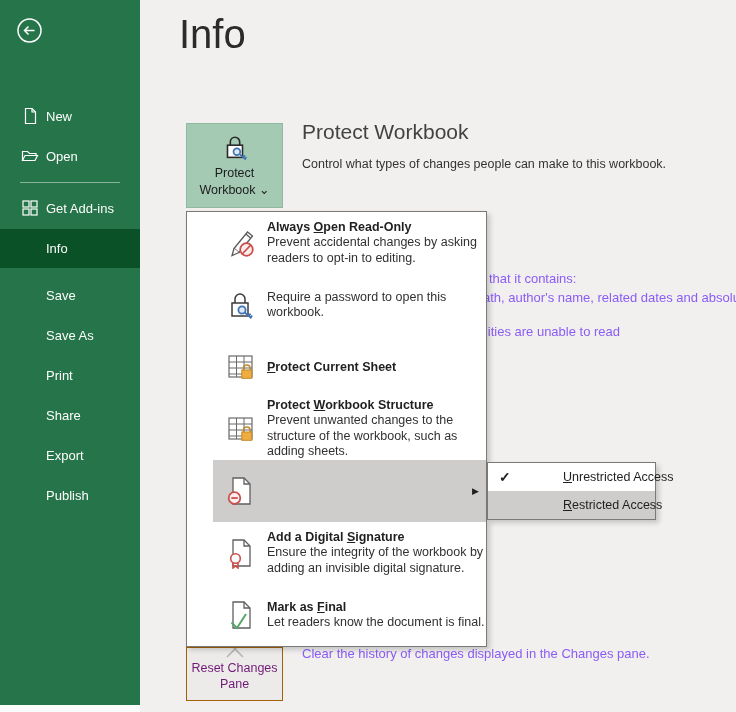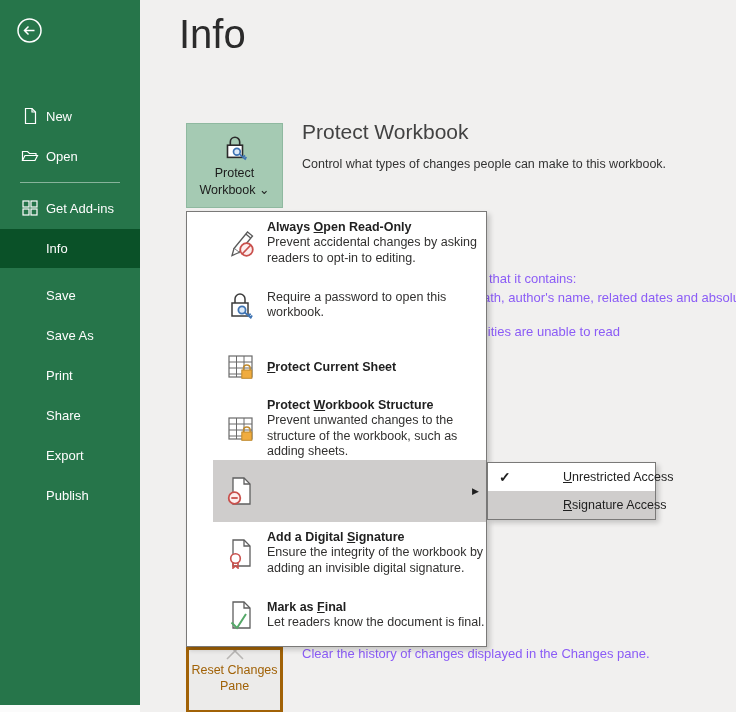--- a/index.html
+++ b/index.html
@@ -20,22 +20,22 @@
   
   .page-title{position:absolute;left:179px;top:12px;font-size:40px;font-weight:300;color:#2B2B2B;}
   .protect-btn{position:absolute;left:186px;top:123px;width:97px;height:85px;background:#A5CAB3;
                border:1px solid #8FB9A0;box-sizing:border-box;text-align:center;cursor:pointer;
                font-size:12.5px;color:#1B1B1B;line-height:17px;}
   .protect-btn .bicon{display:block;margin:9px auto 2px auto;width:30px;height:30px;}
   .section-heading{position:absolute;left:302px;top:120px;font-size:21px;font-weight:400;color:#424242;}
   .section-desc{position:absolute;left:302px;top:157px;font-size:12.5px;color:#333;}
   .bg-text{position:absolute;font-size:13px;color:#8b5cf6;white-space:nowrap;z-index:0;}
 
-  .reset-btn{position:absolute;left:186px;top:647px;width:97px;height:66px;background:#ECEBEA;
-             border:3px solid #a16207;box-sizing:border-box;color:#a16207;font-size:12.5px;
+  .reset-btn{position:absolute;left:186px;top:647px;width:97px;height:54px;background:#ECEBEA;
+             border:1px solid #a16207;box-sizing:border-box;color:#701a75;font-size:12.5px;
              line-height:16px;text-align:center;overflow:hidden;z-index:1;cursor:default;}
   .reset-btn .ricon{position:absolute;left:50%;top:-11px;transform:translateX(-50%);width:24px;height:24px;}
   .reset-btn .rtext{margin-top:12px;}
 
   
   .menu{position:absolute;left:186px;top:211px;width:301px;background:#fff;z-index:5;
         border:1px solid #7A7978;box-sizing:border-box;box-shadow:3px 3px 5px rgba(0,0,0,0.18);}
   .menu-item{position:relative;height:62px;display:flex;align-items:center;padding-left:12px;
              box-sizing:border-box;cursor:pointer;margin-left:26px;}
   .menu-item.hl{background:#CFCDCC;}
@@ -244,17 +244,17 @@
     </div>
 
   </div>
 
   <div class="submenu">
     <div class="sub-item">
       <span class="sub-check">✓</span>
       <span class="sub-label"><span></span><span class="accel">U</span><span>nrestricted Access</span></span>
     </div>
     <div class="sub-item hl">
-      <span class="sub-label"><span></span><span class="accel">R</span><span>signature Access</span></span>
+      <span class="sub-label"><span></span><span class="accel">R</span><span>estricted Access</span></span>
     </div>
   </div>
 
 </div>
 
 </body></html>

